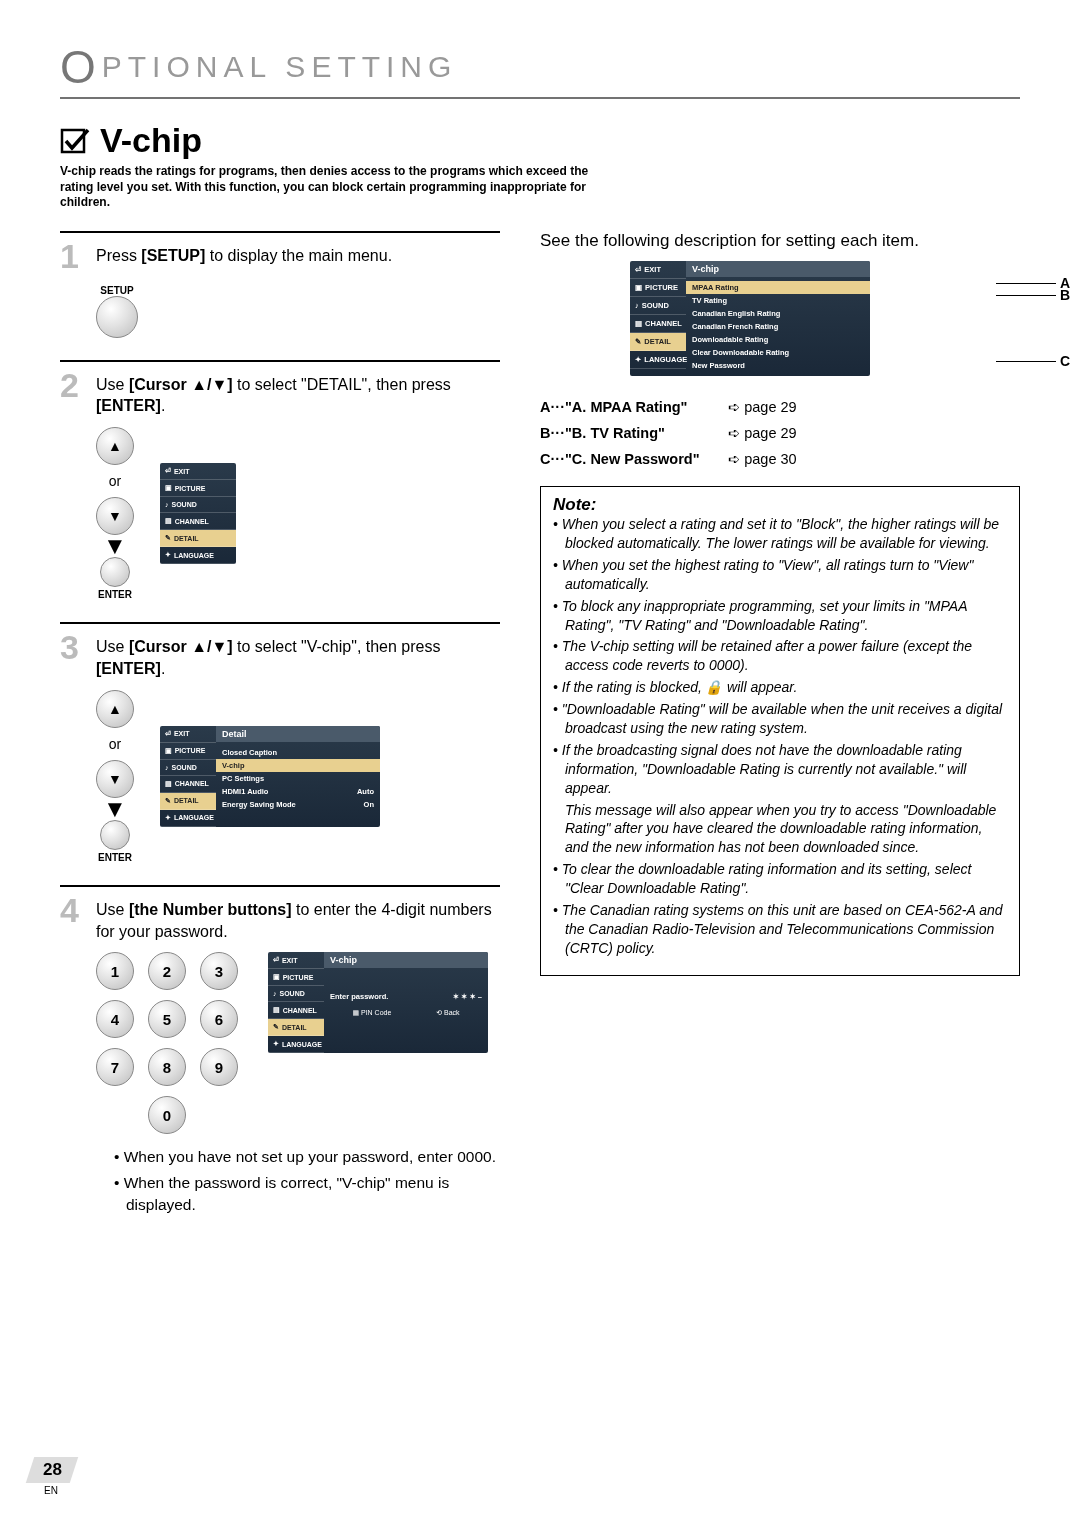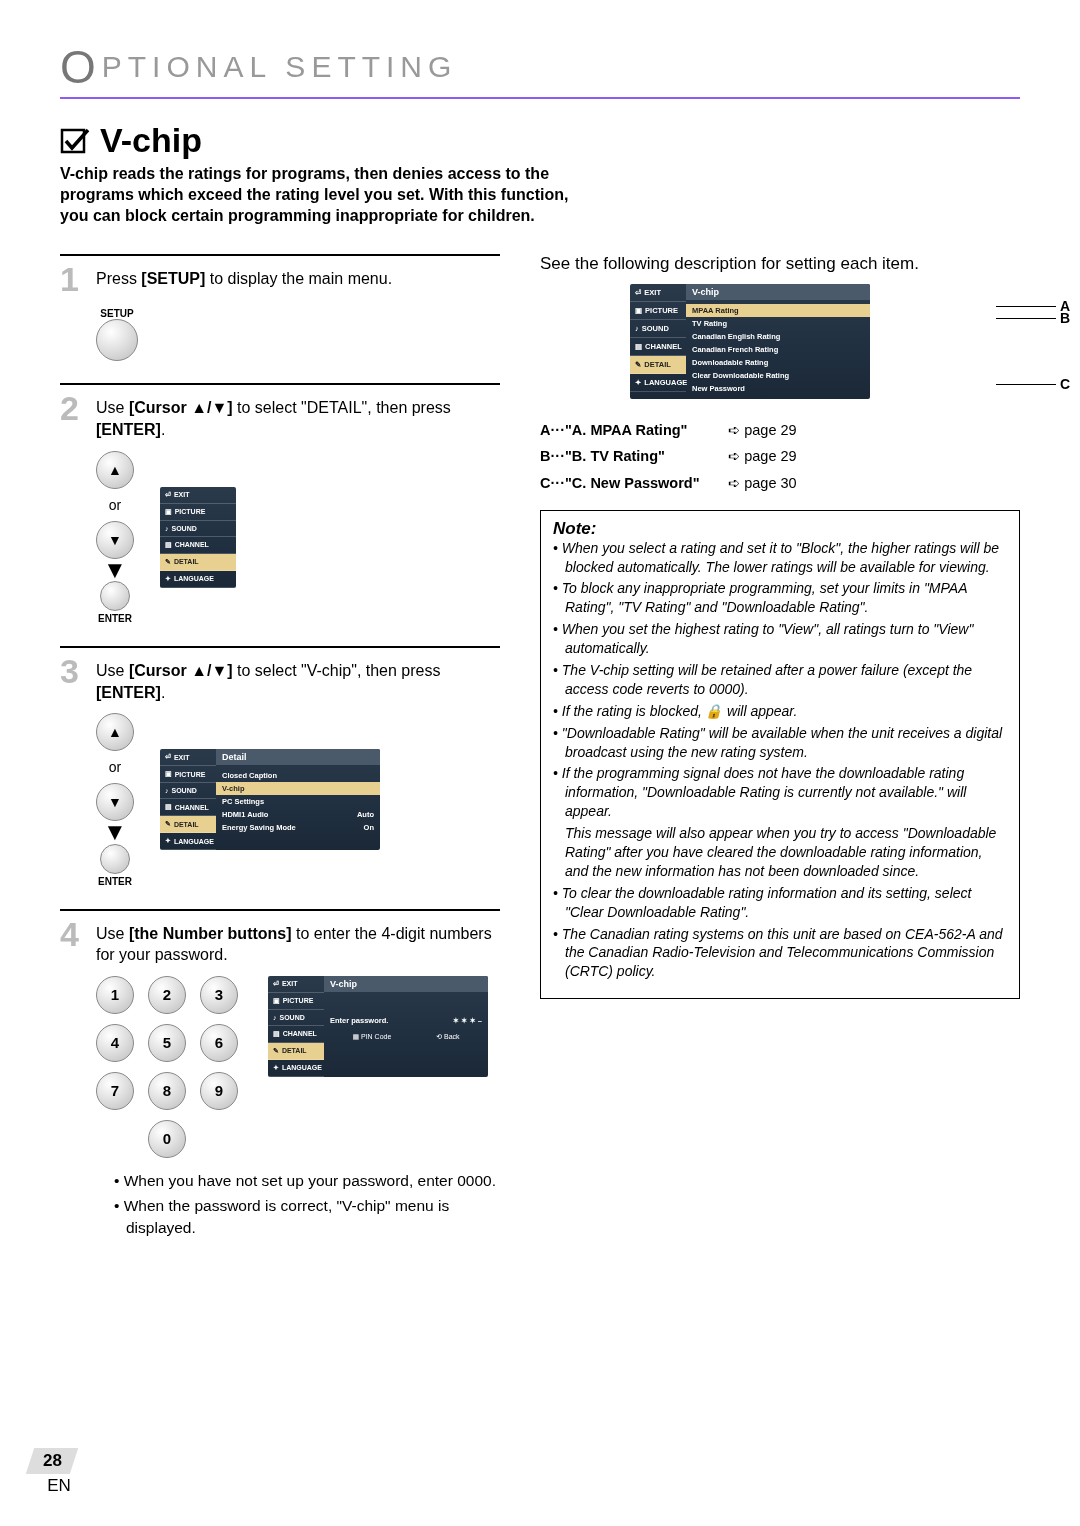--- a/index.html
+++ b/index.html
@@ -10,44 +10,44 @@
     width: 1080px;
     height: 1526px;
     position: relative;
     padding: 40px 60px 30px 60px;
     font-size: 15px;
   }
   .header-title {
     font-size: 30px;
     letter-spacing: 6px;
     color: #999;
-    border-bottom: 2px solid #8b5cf6;
+    border-bottom: 2px solid #737373;
     padding-bottom: 3px;
     margin-bottom: 22px;
     font-weight: 400;
   }
   .header-title .big-o {
     font-size: 46px;
     color: #777;
     vertical-align: -6px;
   }
   .section-title {
     display: flex;
     align-items: center;
     gap: 10px;
     margin-bottom: 4px;
   }
   .section-title svg { flex: 0 0 auto; }
   .section-title-text { font-size: 34px; font-weight: 700; }
   .intro {
-    font-size: 16px;
+    font-size: 12px;
     font-weight: 600;
     line-height: 1.3;
     max-width: 540px;
-    margin-bottom: 28px;
+    margin-bottom: 20px;
   }
   .columns { display: flex; gap: 40px; }
   .col-left { width: 440px; }
   .col-right { flex: 1; }
 
   .step { border-top: 2px solid #000; padding-top: 6px; margin-bottom: 22px; }
   .step-row { display: flex; gap: 12px; align-items: flex-start; }
   .step-num {
     font-size: 34px;
     font-weight: 700;
@@ -140,21 +140,21 @@
 
   .page-num { position: absolute; left: 30px; bottom: 30px; }
   .page-num-box {
     width: 44px; height: 26px;
     background: #ddd;
     display: flex; align-items: center; justify-content: center;
     font-weight: 700; font-size: 17px;
     transform: skewX(-18deg);
   }
   .page-num-box span { transform: skewX(18deg); }
-  .page-lang { font-size: 17px; text-align: center; margin-top: 2px; margin-left: 14px; }
+  .page-lang { font-size: 10px; text-align: left; margin-top: 2px; margin-left: 14px; }
 </style>
 </head>
 <body>
 
 <div class="header-title">
   <span class="big-o">O</span><span>PTIONAL  SETTING</span>
 </div>
 
 <div class="section-title">
   <svg width="30" height="30" viewBox="0 0 30 30">
@@ -456,26 +456,26 @@
       <div class="ref-row">
         <span class="ref-label"><span>C</span>···<span>"C. New Password"</span></span>
         <span class="ref-page"><span class="arrow-icon">➪</span> <span>page 30</span></span>
       </div>
     </div>
 
     <div class="note-box">
       <div class="note-title">Note:</div>
       <ul class="note-list">
         <li>When you select a rating and set it to "Block", the higher ratings will be blocked automatically. The lower ratings will be available for viewing.</li>
+        <li>When you set the highest rating to "View", all ratings turn to "View" automatically.</li>
         <li>To block any inappropriate programming, set your limits in "MPAA Rating", "TV Rating" and "Downloadable Rating".</li>
-        <li>When you set the highest rating to "View", all ratings turn to "View" automatically.</li>
         <li>The V-chip setting will be retained after a power failure (except the access code reverts to 0000).</li>
         <li>If the rating is blocked, 🔒 will appear.</li>
         <li>"Downloadable Rating" will be available when the unit receives a digital broadcast using the new rating system.</li>
-        <li>If the programming signal does not have the downloadable rating information, "Downloadable Rating is currently not available." will appear.</li>
+        <li>If the broadcasting signal does not have the downloadable rating information, "Downloadable Rating is currently not available." will appear.</li>
         <li class="cont">This message will also appear when you try to access "Downloadable Rating" after you have cleared the downloadable rating information, and the new information has not been downloaded since.</li>
         <li>To clear the downloadable rating information and its setting, select "Clear Downloadable Rating".</li>
         <li>The Canadian rating systems on this unit are based on CEA-562-A and the Canadian Radio-Television and Telecommunications Commission (CRTC) policy.</li>
       </ul>
     </div>
   </div>
 </div>
 
 <div class="page-num">
   <div class="page-num-box">

